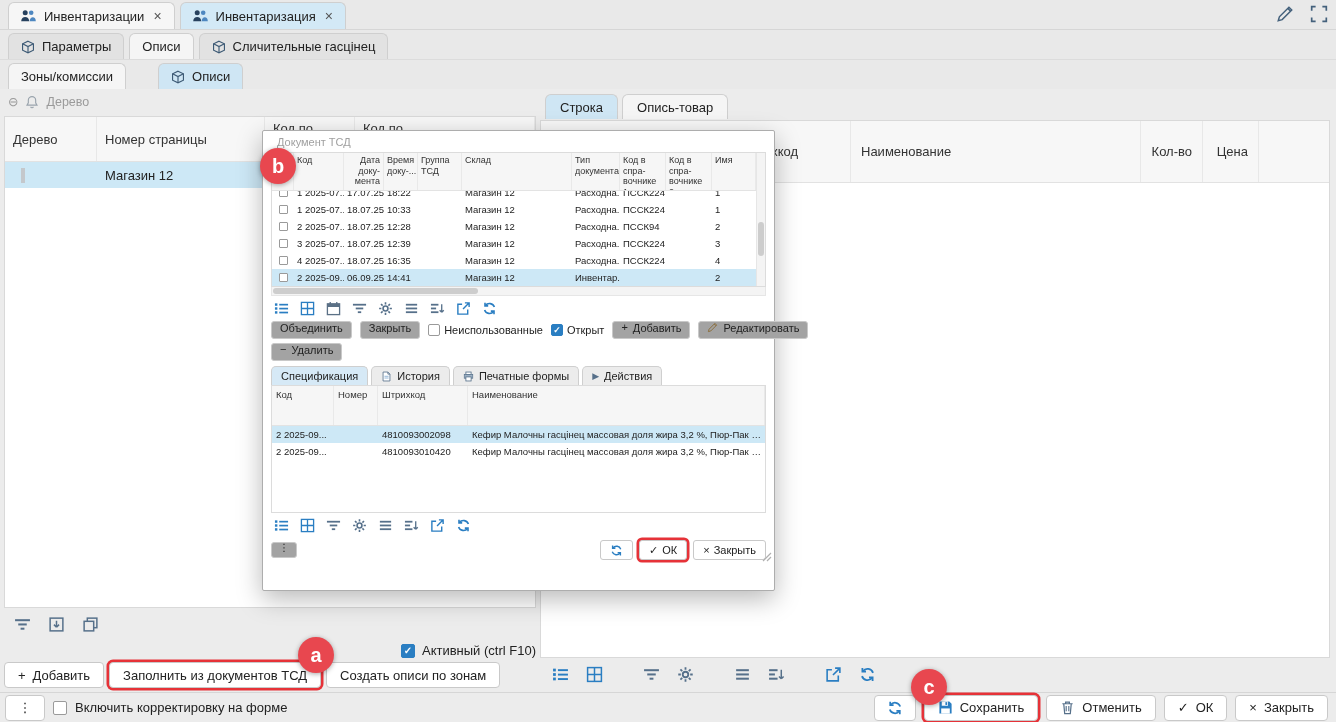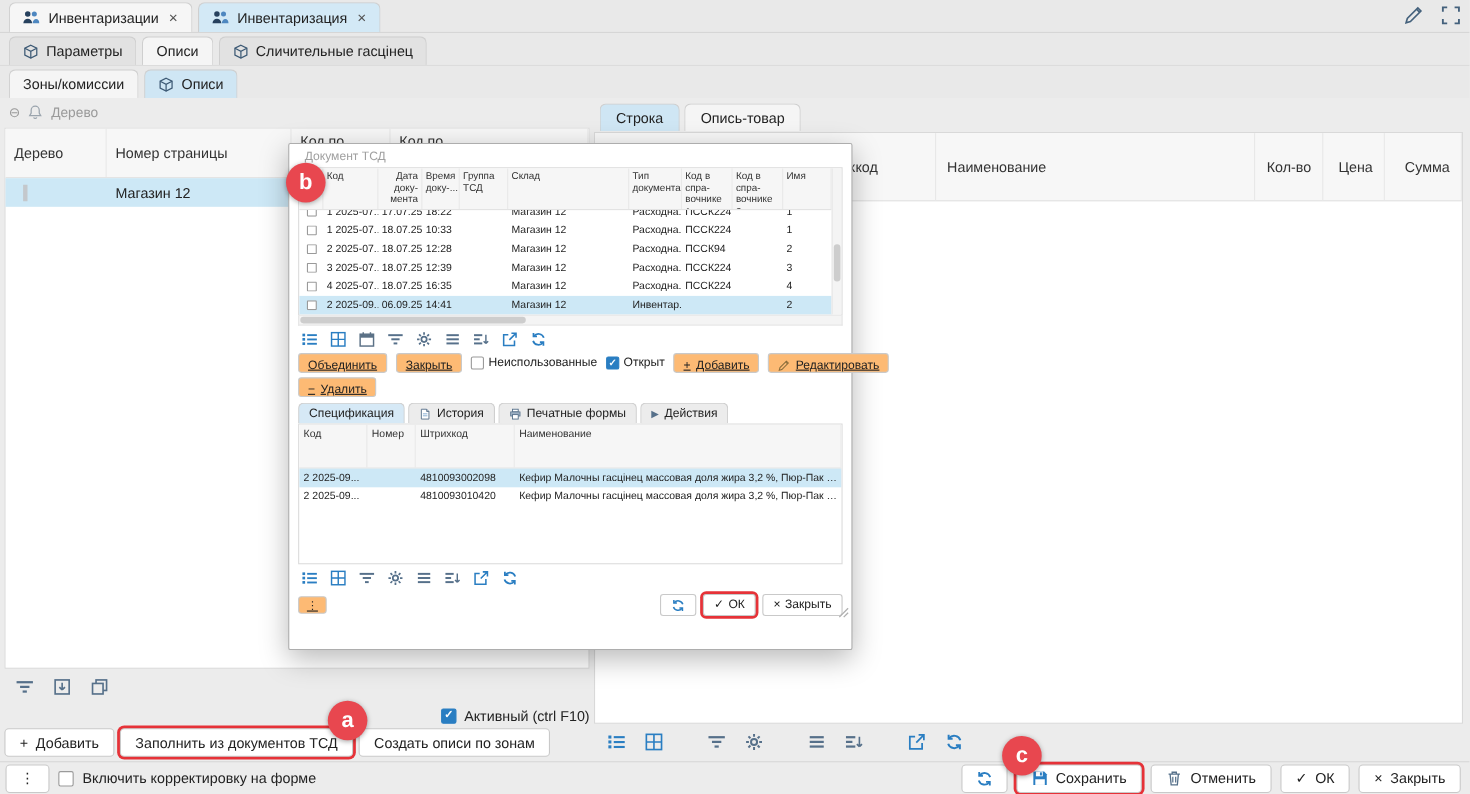--- a/index.html
+++ b/index.html
@@ -10,21 +10,21 @@
 
   
   .topbar { position:absolute; left:0; top:0; width:100%; height:30px; background:#e9e9e9; border-bottom:1px solid #d6d6d6; display:flex; align-items:flex-end; padding:0 8px; }
   .wtab { height:27px; display:flex; align-items:center; gap:8px; padding:0 11px; background:#f6f6f6; border:1px solid #cfcfcf; border-bottom:none; border-radius:6px 6px 0 0; margin-right:5px; }
   .wtab.sel { background:#d3e9f6; }
   .tab-close { color:#555; font-size:14px; line-height:1; padding:0 1px; }
   .top-actions { margin-left:auto; display:flex; align-items:center; gap:16px; padding-bottom:6px; }
 
   
   .nav1 { position:absolute; left:0; top:30px; width:100%; height:30px; background:#e9e9e9; border-bottom:1px solid #dcdcdc; display:flex; align-items:flex-end; padding:0 8px; }
-  .nav2 { position:absolute; left:0; top:60px; width:100%; height:29px; background:#e9e9e9; display:flex; align-items:flex-end; padding:0 8px; }
+  .nav2 { position:absolute; left:0; top:60px; width:100%; height:29px; background:#e9e9e9; display:flex; align-items:flex-end; padding:0 8px;gap:27px; }
   .ntab { height:26px; display:flex; align-items:center; gap:7px; padding:0 12px; background:#e2e2e2; border:1px solid #cfcfcf; border-bottom:none; border-radius:6px 6px 0 0; margin-right:5px; }
   .ntab.lite { background:#f5f5f5; }
   .ntab.blue { background:#cfe6f4; }
 
   
   .left-panel { position:absolute; left:4px; top:92px; width:534px; height:600px; }
   .group-head { position:absolute; left:4px; top:0; height:20px; display:flex; align-items:center; gap:7px; color:#9a9a9a; font-size:12.5px; }
   .ltable { position:absolute; left:0; top:24px; width:532px; height:492px; background:#fff; border:1px solid #d9d9d9; }
   .lt-head { display:flex; height:45px; background:#f7f7f7; border-bottom:1px solid #e2e2e2; }
   .lt-hcell { display:flex; align-items:center; padding:0 8px; color:#333; border-right:1px solid #e8e8e8; overflow:hidden; }
@@ -76,21 +76,21 @@
   .dt-cell { padding:0 3px; overflow:hidden; white-space:nowrap; }
   .rowcut { height:10px; overflow:hidden; }
   .rowcut .dt-row { margin-top:-7px; }
   .cw1{width:22px; display:flex; justify-content:center;} .cw2{width:50px;} .cw3{width:40px;text-align:right;} .cw4{width:34px;} .cw5{width:44px;} .cw6{width:110px;} .cw7{width:48px;} .cw8{width:46px;} .cw9{width:46px;} .cw10{flex:1;}
   .vscroll { position:absolute; right:0; top:0; bottom:0; width:9px; background:#f4f4f4; border-left:1px solid #e6e6e6; }
   .vthumb { position:absolute; left:1px; right:1px; top:52%; height:34px; background:#cdcdcd; border-radius:3px; }
   .hscroll { margin:0 8px; height:9px; background:#f4f4f4; border:1px solid #e6e6e6; border-top:none; position:relative; flex:none; }
   .hthumb { position:absolute; left:1px; top:1px; bottom:1px; width:205px; background:#cdcdcd; border-radius:3px; }
   .m-toolbar { display:flex; align-items:center; gap:11px; padding:5px 11px 2px; flex:none; }
   .m-actions { display:flex; align-items:center; gap:8px; padding:3px 8px 0; flex:none; }
-  .sbtn { height:18px; background:#fdba74; border:1px solid #c9c9c9; border-radius:3px; display:inline-flex; align-items:flex-end; gap:5px; padding:0 8px; font-size:11px; white-space:nowrap;text-decoration:underline; }
+  .sbtn { height:18px; background:#a3a3a3; border:1px solid #c9c9c9; border-radius:3px; display:inline-flex; align-items:flex-start; gap:5px; padding:0 8px; font-size:11px; white-space:nowrap; }
   .m-check { display:flex; align-items:center; gap:4px; font-size:11px; white-space:nowrap; }
   .m-actions2 { display:flex; padding:4px 8px 0; flex:none; }
   .m-tabs { display:flex; align-items:flex-end; padding:5px 8px 0; flex:none; }
   .mtab { height:19px; display:flex; align-items:center; gap:5px; padding:0 9px; background:#ececec; border:1px solid #cfcfcf; border-bottom:none; border-radius:5px 5px 0 0; margin-right:3px; font-size:11px; }
   .mtab.active { background:#d6e9f6; }
   .m-spec { margin:0 8px; border:1px solid #dcdcdc; height:128px; background:#fff; flex:none; overflow:hidden; }
   .sp-head { display:flex; height:40px; background:#f6f6f6; border-bottom:1px solid #e3e3e3; font-size:9.5px; color:#333; }
   .sp-hcell { padding:3px 4px; border-right:1px solid #e9e9e9; }
   .sp-row { display:flex; height:17px; align-items:center; font-size:9.5px; }
   .sp-row.sel { background:#cde8f6; }
@@ -267,21 +267,20 @@
       <div class="rtab">
         <span>Опись-товар</span>
       </div>
     </div>
     <div class="rtable">
       <div class="rt-head">
         <div class="rt-hcell rw-bar">Штрихкод</div>
         <div class="rt-hcell rw-name">Наименование</div>
         <div class="rt-hcell rw-qty">Кол-во</div>
         <div class="rt-hcell rw-price">Цена</div>
-        <div class="rt-hcell rw-sum">Сумма</div>
       </div>
     </div>
     <div class="rfoot-icons">
       <span>
           <svg width="17" height="17" viewBox="0 0 16 16">
             <g fill="#2a7ec2">
               <rect x="1" y="2.5" width="2.6" height="2.6"></rect>
               <rect x="1" y="6.7" width="2.6" height="2.6"></rect>
               <rect x="1" y="10.9" width="2.6" height="2.6"></rect>
               <rect x="5.6" y="3" width="9.4" height="1.8"></rect>

